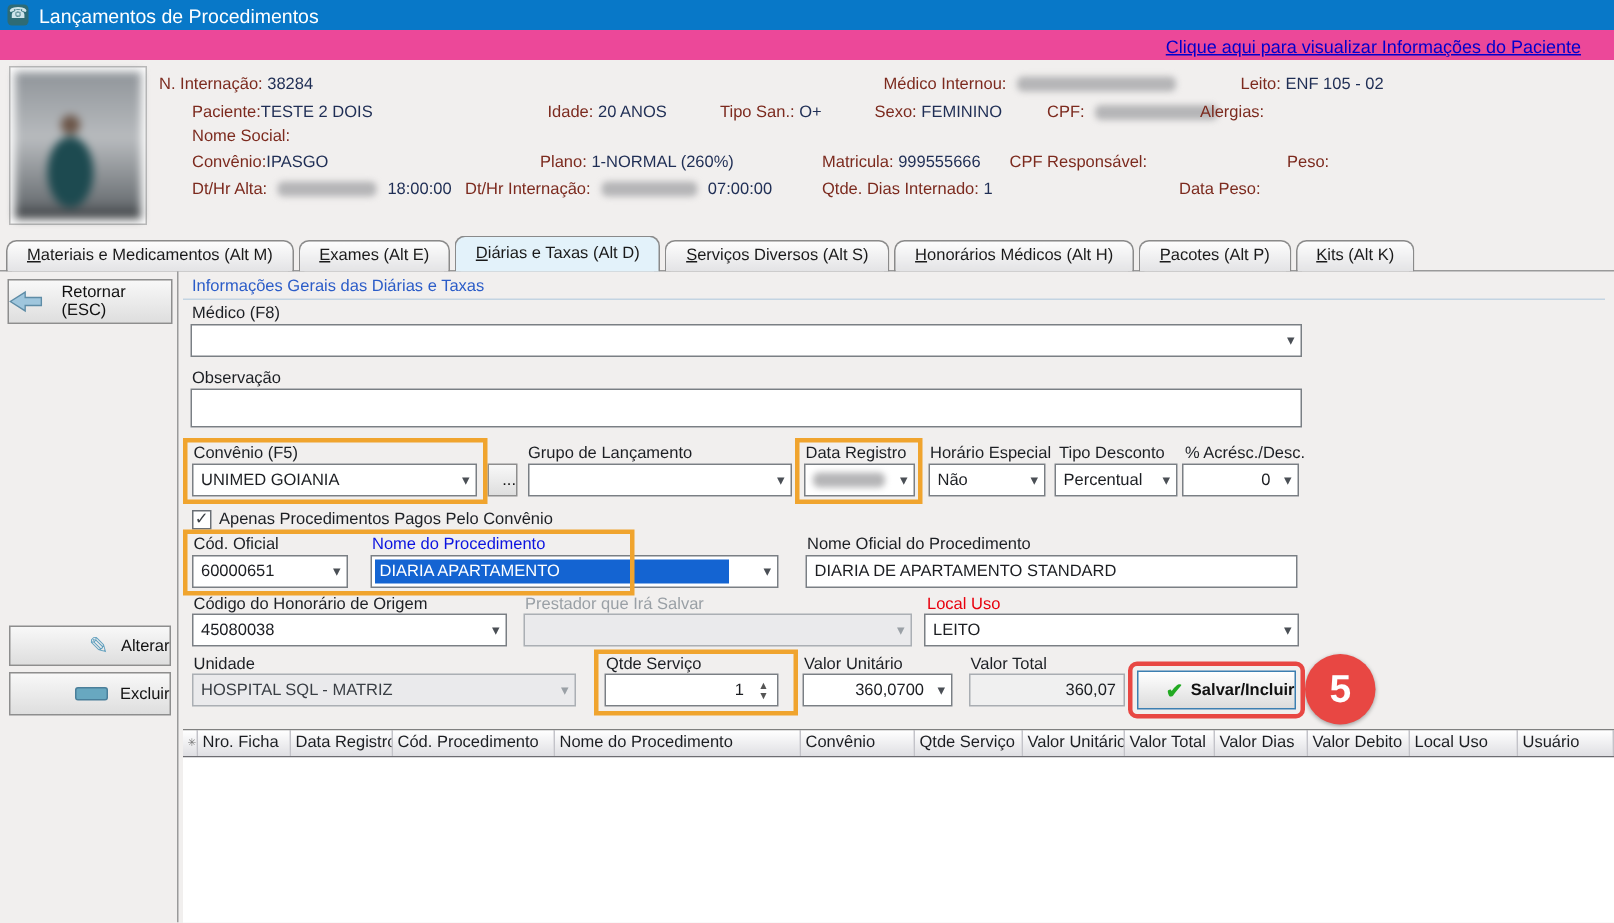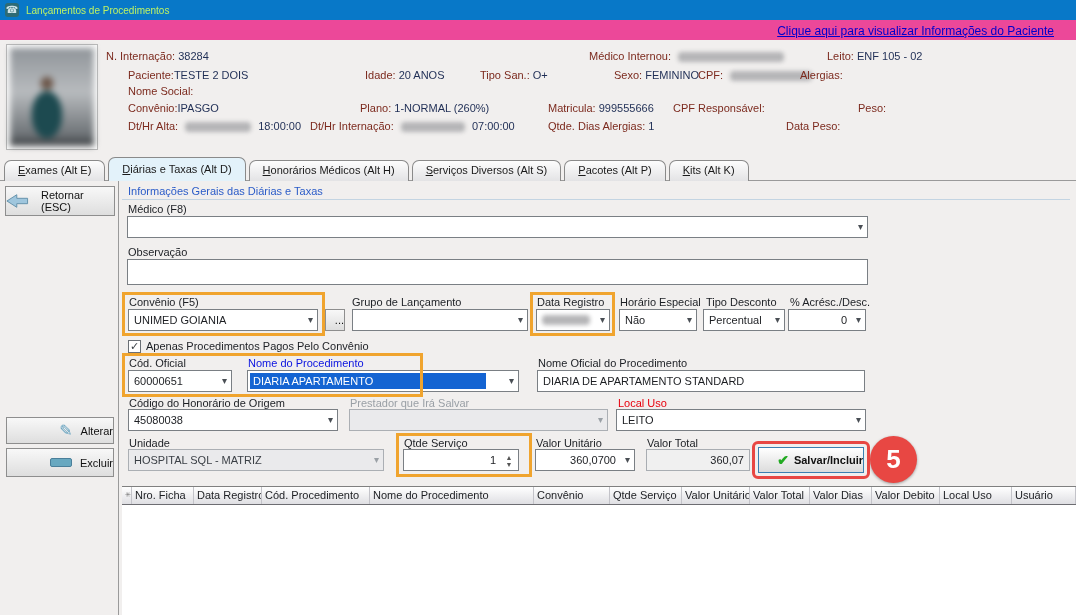--- a/index.html
+++ b/index.html
@@ -3,21 +3,21 @@
 <meta charset="utf-8">
 <style>
   * { margin:0; padding:0; box-sizing:border-box; }
   html,body { width:1076px; height:615px; }
   body { font-family:"Liberation Sans", sans-serif; font-size:11px; color:#1c1e22; background:#f1efee; position:relative; overflow:hidden; }
   .abs { position:absolute; }
 
   
   #titlebar { left:0; top:0; width:1076px; height:20px; background:#0878c8; display:flex; align-items:center; padding-left:5px; }
   #titlebar .appicon { width:14px; height:14px; background:#2e6b75; border-radius:3px; color:#cfe4ea; font-size:10px; line-height:14px; text-align:center; margin-right:7px; }
-  #titlebar .wtitle { color:#bef264; font-size:10px; }
+  #titlebar .wtitle { color:#ffffff; font-size:13px; }
 
   
   #linkbar { left:0; top:20px; width:1076px; height:20px; background:#ec4899; }
   #linkbar a { position:absolute; right:22px; top:4px; color:#0000cc; text-decoration:underline; font-size:12px; cursor:pointer; }
 
   
   #patient { left:0; top:40px; width:1076px; height:117px; background:#f1efee; }
   .photo-frame { position:absolute; left:6px; top:4px; width:92px; height:106px; background:#fbfbfb; border:1px solid #b9b9b9; padding:3px; }
   .photo { width:100%; height:100%; overflow:hidden; background:
       radial-gradient(ellipse 26px 40px at 44% 68%, #1d4a50 58%, rgba(0,0,0,0) 60%),
@@ -111,21 +111,21 @@
     <span class="lbl">Paciente:</span><span class="val">TESTE 2 DOIS</span>
   </div>
   <div class="pf" style="left:365px;top:29px">
     <span class="lbl">Idade:</span>
     <span class="val">20 ANOS</span>
   </div>
   <div class="pf" style="left:480px;top:29px">
     <span class="lbl">Tipo San.:</span>
     <span class="val">O+</span>
   </div>
-  <div class="pf" style="left:614px;top:29px">
+  <div class="pf" style="left:583px;top:29px">
     <span class="lbl">Sexo:</span>
     <span class="val">FEMININO</span>
   </div>
   <div class="pf" style="left:698px;top:29px">
     <span class="lbl">CPF:</span>
     <span class="redact" style="width:82px"></span>
   </div>
   <div class="pf" style="left:800px;top:29px">
     <span class="lbl">Alergias:</span>
   </div>
@@ -156,33 +156,34 @@
     <span class="lbl">Dt/Hr Alta:</span>
     <span class="redact" style="width:66px"></span>
     <span class="val">18:00:00</span>
   </div>
   <div class="pf" style="left:310px;top:80px">
     <span class="lbl">Dt/Hr Internação:</span>
     <span class="redact" style="width:64px"></span>
     <span class="val">07:00:00</span>
   </div>
   <div class="pf" style="left:548px;top:80px">
-    <span class="lbl">Qtde. Dias Alergias:</span>
+    <span class="lbl">Qtde. Dias Internado:</span>
     <span class="val">1</span>
   </div>
   <div class="pf" style="left:786px;top:80px">
     <span class="lbl">Data Peso:</span>
   </div>
 </div>
 
 <div id="tabbar" class="abs">
+    <div class="tab"><u>M</u>ateriais e Medicamentos (Alt M)</div>
     <div class="tab"><u>E</u>xames (Alt E)</div>
     <div class="tab active"><u>D</u>iárias e Taxas (Alt D)</div>
+    <div class="tab"><u>S</u>erviços Diversos (Alt S)</div>
     <div class="tab"><u>H</u>onorários Médicos (Alt H)</div>
-    <div class="tab"><u>S</u>erviços Diversos (Alt S)</div>
     <div class="tab"><u>P</u>acotes (Alt P)</div>
     <div class="tab"><u>K</u>its (Alt K)</div>
   </div>
 
 <div id="content" class="abs"></div>
 <div id="vsep" class="abs"></div>
 
 <div class="btn" style="left:5px;top:186px;width:110px;height:30px">
   <svg class="bicon" width="28" height="16" viewBox="0 0 30 16">
       <path d="M12 1 L1 8 L12 15 L12 11 L24 11 L24 5 L12 5 Z" fill="#9fc6dd" stroke="#5e8ca6" stroke-width="1"></path>

